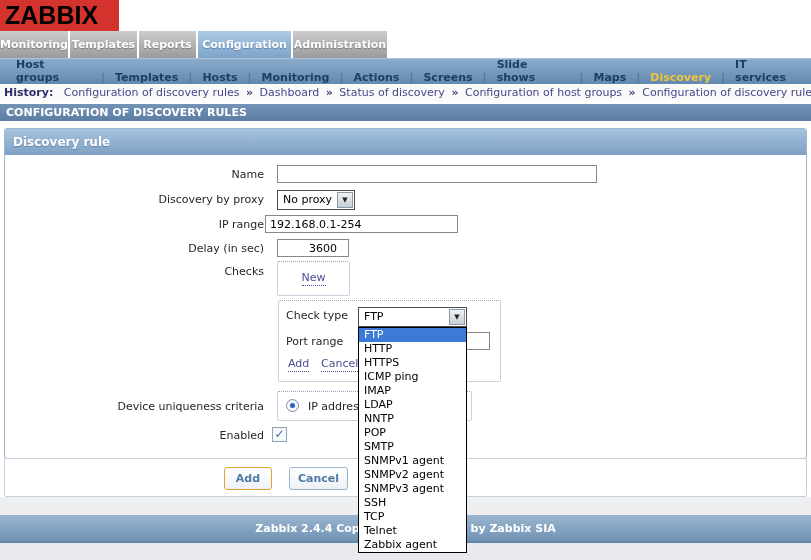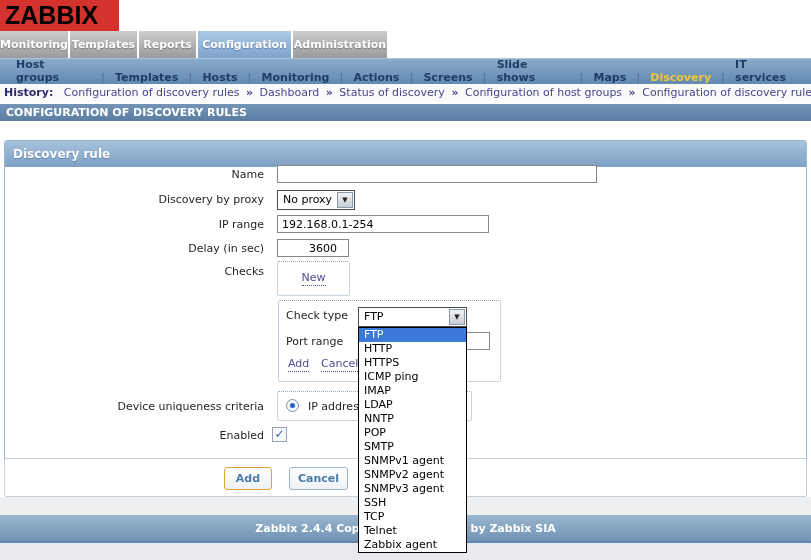--- a/index.html
+++ b/index.html
@@ -37,21 +37,21 @@
   .history .hlabel { color:#2E2E6E; font-weight:bold; margin-right:4px; }
   .history a { color:#46468C; text-decoration:none; margin:0 3px; cursor:pointer; }
   .history .harrow { color:#3A3A7A; font-weight:bold; }
   .pagetitle {
     position:absolute; left:0; top:104px; width:811px; height:17px;
     background:linear-gradient(#7394B6,#5B7DA3); color:#fff; font-weight:bold;
     line-height:17px; padding-left:6px;
   }
   
   .formbox {
-    position:absolute; left:4px; top:140px; width:803px; height:331px;
+    position:absolute; left:4px; top:128px; width:803px; height:331px;
     border:1px solid #9CB7D1; border-radius:3px; background:#fff;
   }
   .formhead {
     height:26px; background:linear-gradient(#A6C2DC,#7EA1C4); color:#fff; font-weight:bold;
     font-size:12px; line-height:26px; padding-left:8px; border-radius:2px 2px 0 0;
     text-shadow:0 1px 1px rgba(60,90,130,.5);
   }
   .row { position:absolute; left:0; width:811px; display:flex; }
   .flabel { width:264px; text-align:right; color:#262626; line-height:20px; }
   .tinput {
@@ -172,21 +172,21 @@
   <div class="row" style="top:190px">
     <div class="flabel">Discovery by proxy</div>
     <div class="sel" style="margin-left:13px;width:78px">
       <span class="seltext">No proxy</span>
       <span class="selbtn">▼</span>
     </div>
   </div>
 
   <div class="row" style="top:215px">
     <div class="flabel">IP range</div>
-    <input class="tinput" style="margin-left: 13px; width: 212px;" value="192.168.0.1-254">
+    <input class="tinput" style="margin-left: 1px; width: 193px;" value="192.168.0.1-254">
   </div>
 
   <div class="row" style="top:239px">
     <div class="flabel">Delay (in sec)</div>
     <input class="tinput" style="margin-left: 13px; width: 72px; text-align: right; padding-right: 11px;" value="3600">
   </div>
 
   <div class="row" style="top:262px">
     <div class="flabel">Checks</div>
   </div>

